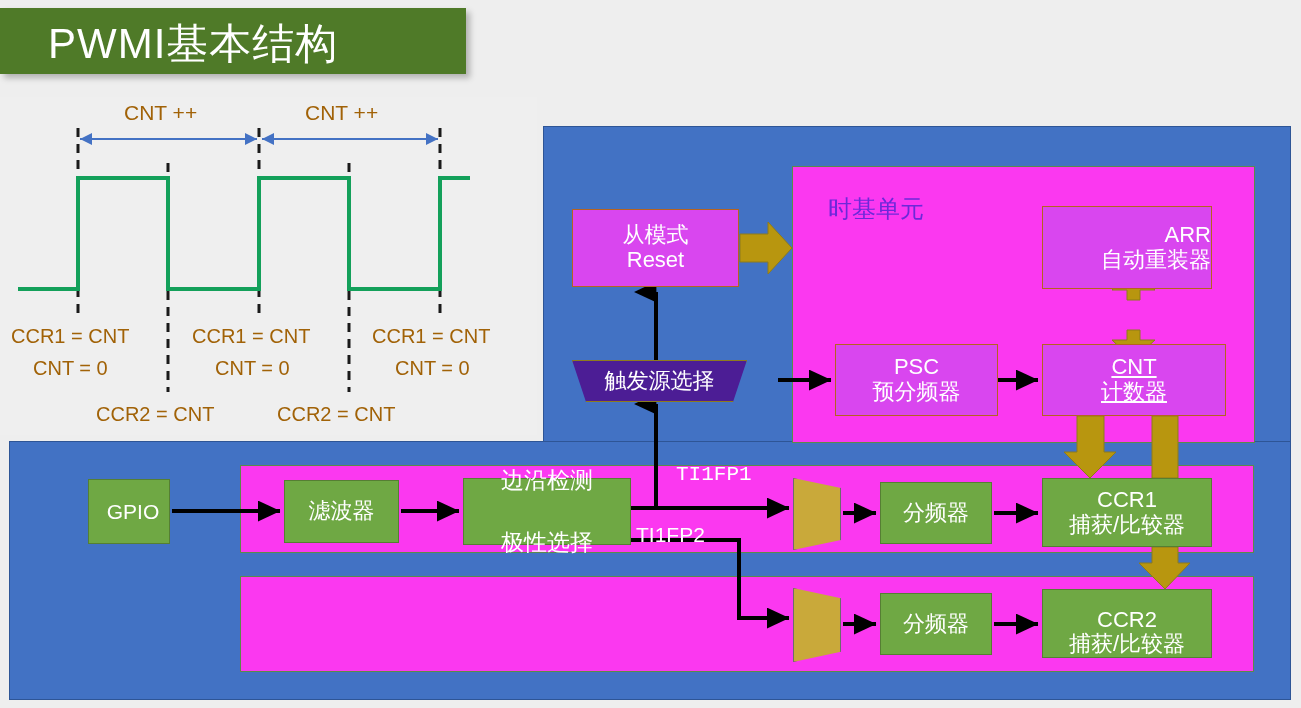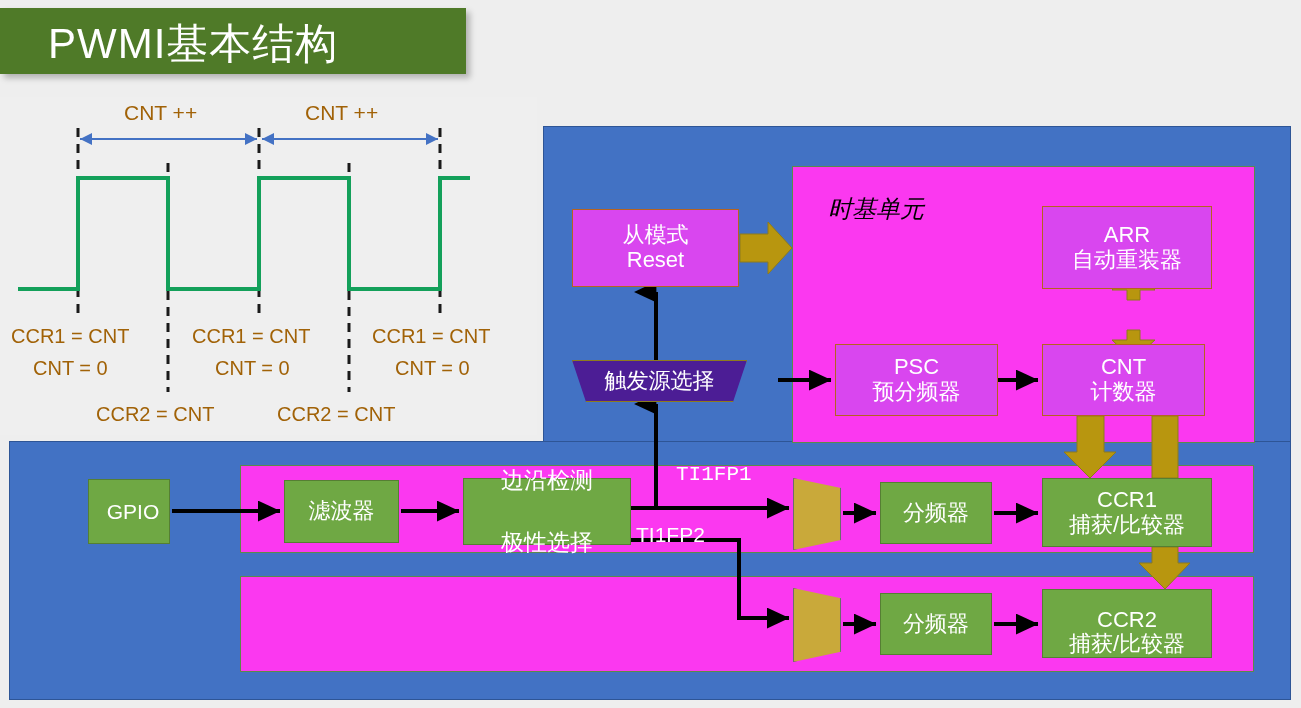--- a/index.html
+++ b/index.html
@@ -49,38 +49,38 @@
   .mag{
     position:absolute;background:#fb38f0;border:1px solid #5c8a4a;
     box-sizing:border-box;
   }
   .mag-timebase{left:792px;top:166px;width:463px;height:277px;}
   .mag-row1{left:240px;top:465px;width:1014px;height:88px;}
   .mag-row2{left:240px;top:576px;width:1014px;height:96px;}
 
   .mag-title{
     position:absolute;left:828px;top:193px;
-    font-size:24px;color:#000000;white-space:nowrap;font-style:italic;
+    font-size:24px;color:#6d28d9;white-space:nowrap;
   }
 
   
   .box{
     position:absolute;box-sizing:border-box;
     display:flex;flex-direction:column;
     align-items:center;justify-content:center;
     color:#ffffff;text-align:center;line-height:1.12;
     font-size:22px;white-space:nowrap;
   }
   .box.orange{background:#d946ef;border:1px solid #b5631f;}
   .box.green {background:#6fa844;border:1px solid #557f33;}
 
   .b-slave{left:572px;top:209px;width:167px;height:78px;}
-  .b-arr  {left:1042px;top:206px;width:170px;height:83px;}
+  .b-arr  {left:1042px;top:206px;width:170px;height:83px;align-items:flex-end;}
   .b-psc  {left:835px;top:344px;width:163px;height:72px;}
-  .b-cnt  {left:1042px;top:344px;width:163px;height:72px;}
+  .b-cnt  {left:1042px;top:344px;width:184px;height:72px;text-decoration:underline;}
   .b-gpio {left:88px;top:479px;width:82px;height:65px;font-size:21px;padding-left:8px;}
   .b-filt {left:284px;top:480px;width:115px;height:63px;}
   .b-edge {left:463px;top:478px;width:168px;height:67px;font-size:23px;gap:36px;}
   .b-div1 {left:880px;top:482px;width:112px;height:62px;}
   .b-ccr1 {left:1042px;top:478px;width:170px;height:69px;}
   .b-div2 {left:880px;top:593px;width:112px;height:62px;}
   .b-ccr2 {left:1042px;top:589px;width:170px;height:69px;justify-content:flex-end;}
 
   
   .trig-src{

